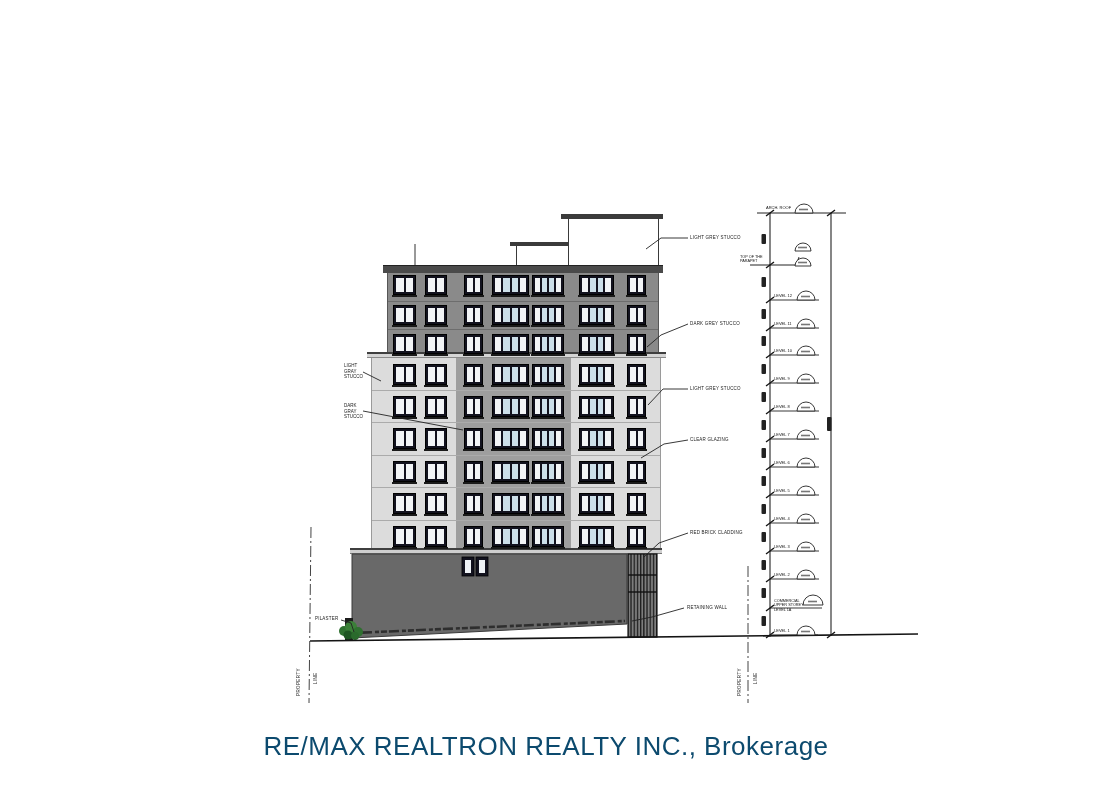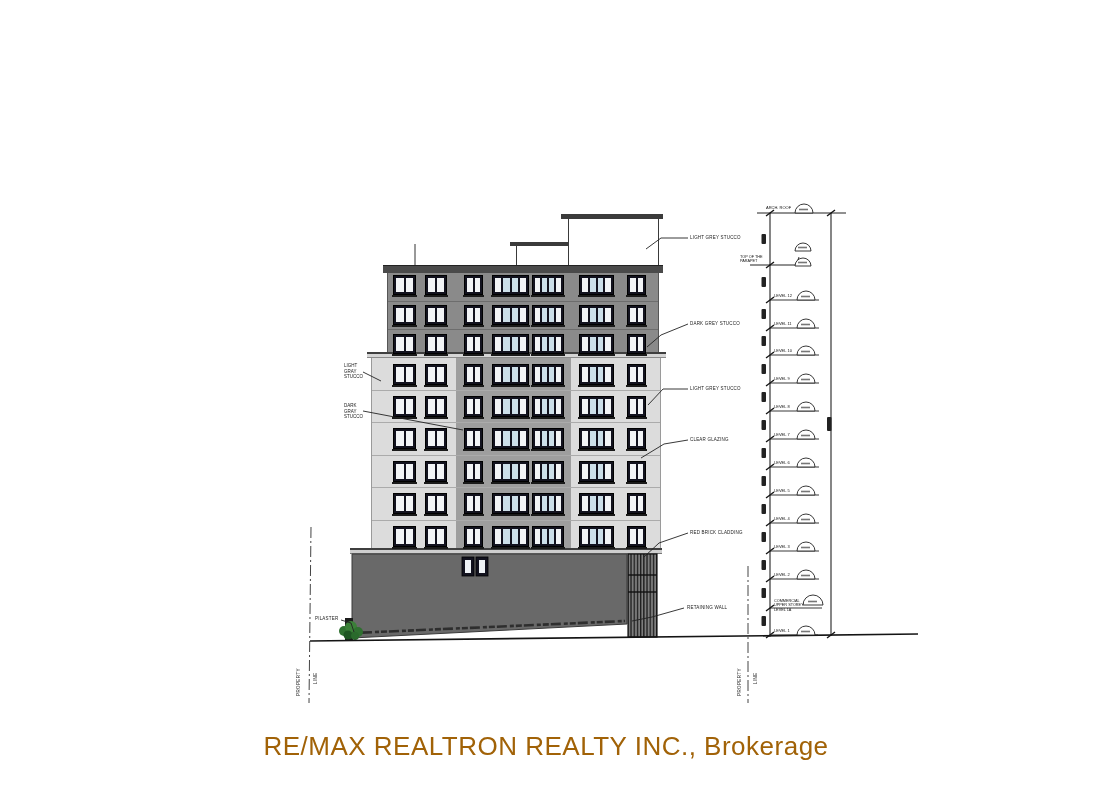--- a/index.html
+++ b/index.html
@@ -24,21 +24,21 @@
   .pane{flex:1;}
   .pane.w{background:#f2f4f6;} .pane.b{background:#ccdfe9;}
   
   .lbl{position:absolute;color:#1a1a1a;font-size:4.5px;line-height:5.5px;letter-spacing:.2px;white-space:nowrap;}
   .lbl3{position:absolute;color:#1a1a1a;font-size:4.5px;line-height:5.5px;}
   .lvl-lbl{position:absolute;color:#111;font-size:4px;line-height:4.5px;white-space:nowrap;}
   .tiny{font-size:3.8px;line-height:4.4px;}
   .vtext{position:absolute;color:#333;font-size:4.5px;letter-spacing:.4px;writing-mode:vertical-rl;
          transform:rotate(180deg);white-space:nowrap;}
   #watermark{position:absolute;left:546px;top:731px;transform:translateX(-50%);
-             font-size:26px;font-weight:500;letter-spacing:.5px;color:#a16207;white-space:nowrap;}
+             font-size:26px;font-weight:500;letter-spacing:.5px;color:#0c4a6e;white-space:nowrap;}
   svg{position:absolute;left:0;top:0;pointer-events:none;}
 </style>
 </head>
 <body>
 
 <div id="canvas">
 
   <div class="blk cap" style="left:510px;top:242px;width:68px;height:4px;"></div>
   <div class="blk penthouse" style="left:516px;top:245px;width:56px;height:23px;"></div>
   <div class="blk cap" style="left:561px;top:214px;width:102px;height:5px;"></div>

